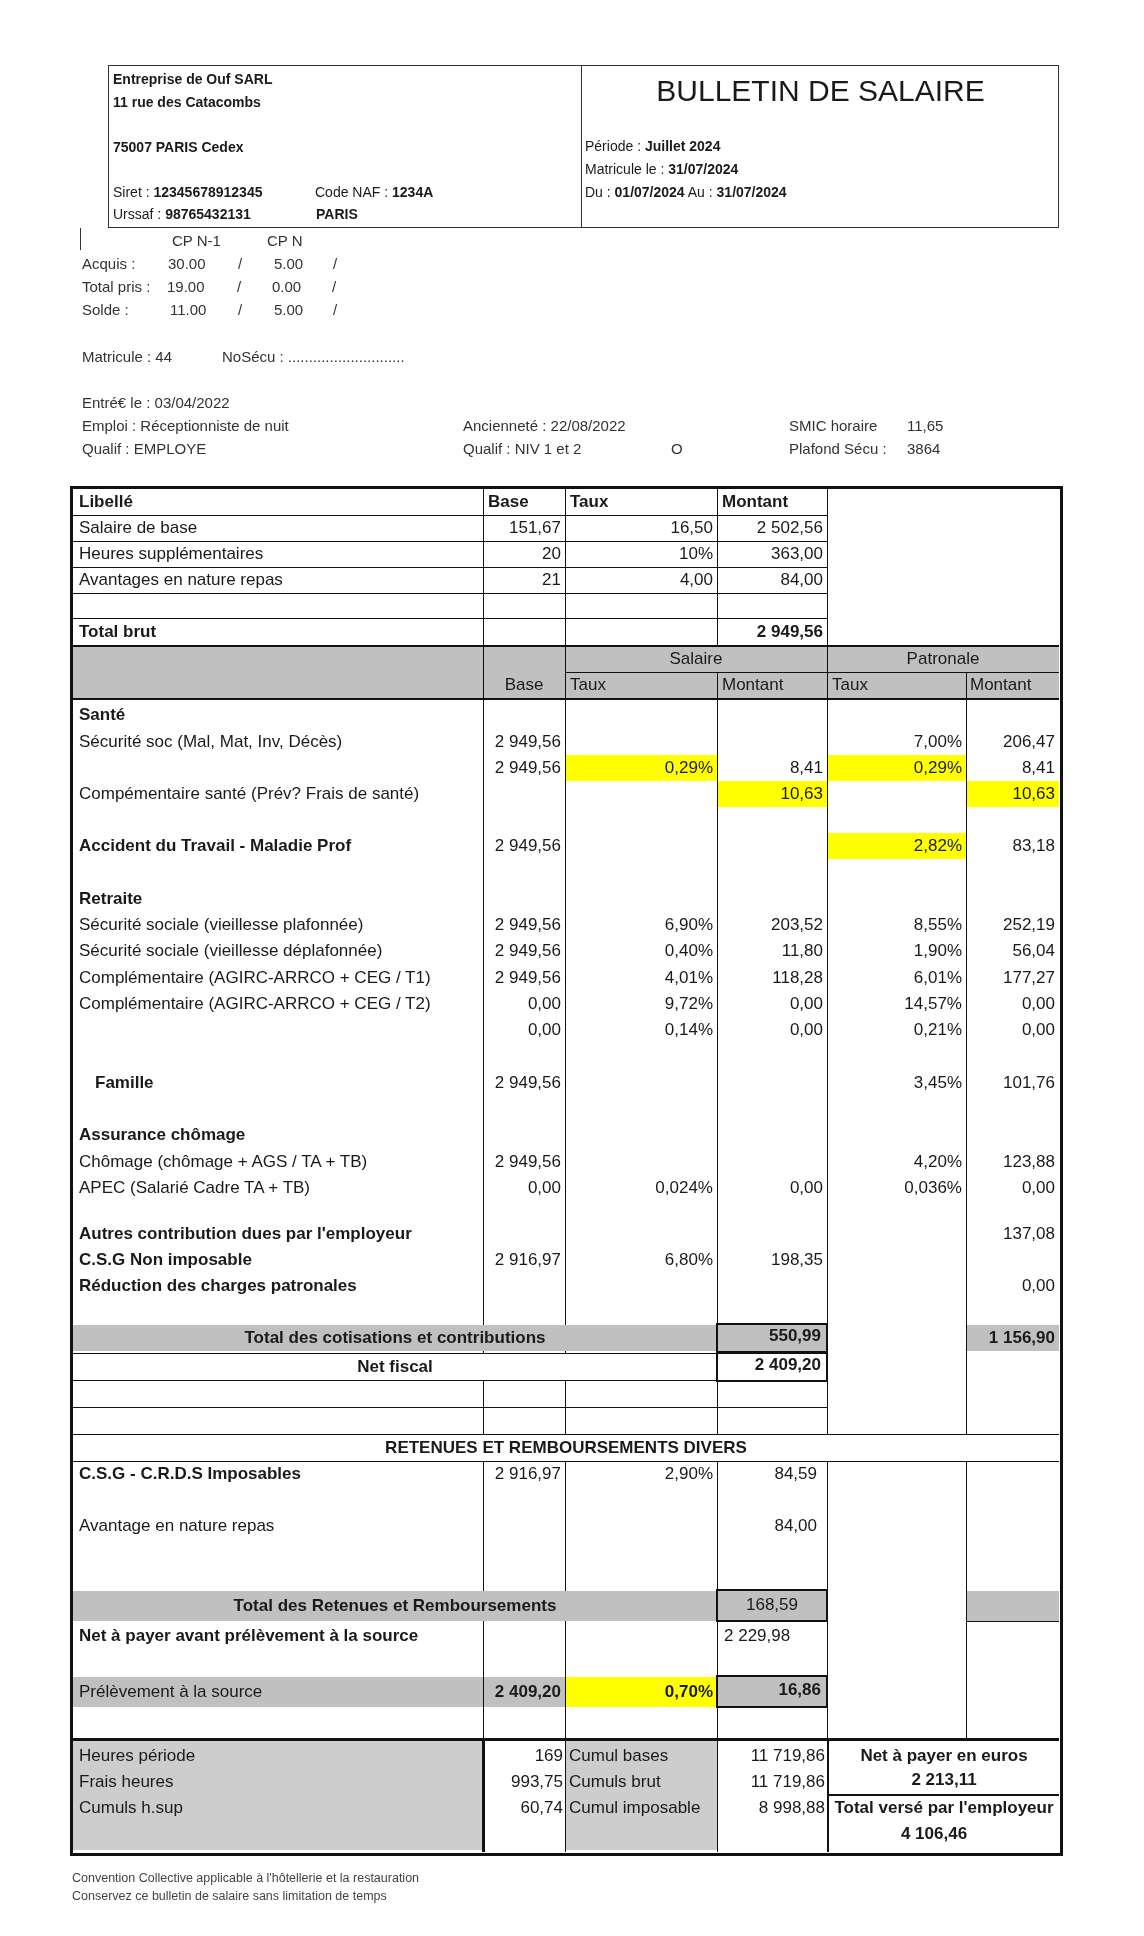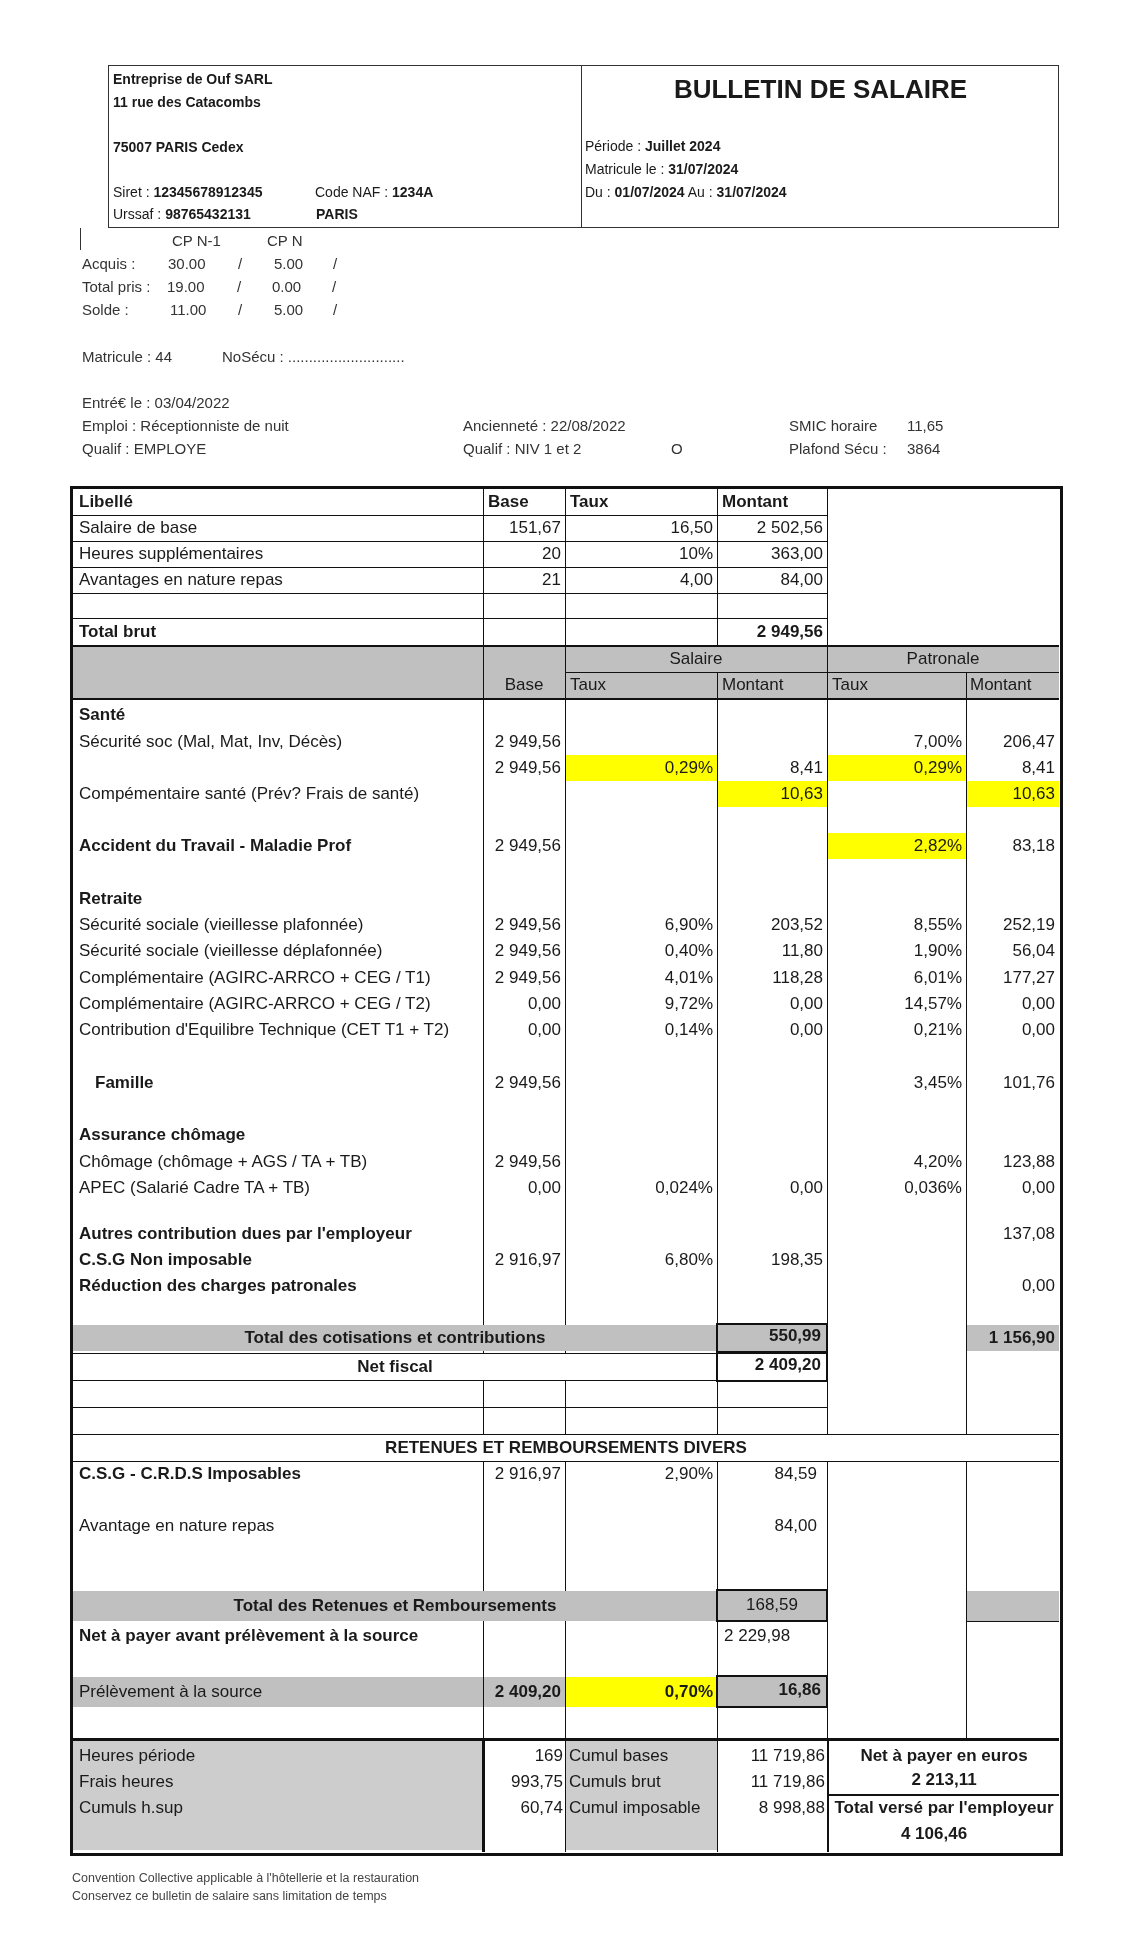--- a/index.html
+++ b/index.html
@@ -5,21 +5,21 @@
   * { box-sizing: border-box; margin: 0; padding: 0; }
   html, body { width: 1144px; height: 1936px; background: #ffffff; overflow: hidden; }
   body { position: relative; font-family: "Liberation Sans", "DejaVu Sans", sans-serif; color: #1a1a1a; }
   .abs { position: absolute; white-space: nowrap; }
   .b { font-weight: bold; }
 
   
   #hdr { position: absolute; left: 80px; top: 65px; width: 951px; height: 163px; border: 1.5px solid #333; margin-left: 28px; }
   #hdr .div { position: absolute; left: 472px; top: 0; bottom: 0; border-left: 1.5px solid #333; }
   .hs { font-size: 14px; }
-  .title { font-size: 26px; font-weight: bold; }
+  .title { font-size: 30px; font-weight: normal; }
 
   .info { font-size: 15px; color: #333; }
 
   
   #tbl { position: absolute; left: 70px; top: 486px; width: 993px; height: 1370px; border: 3.5px solid #111; }
   .cell { position: absolute; font-size: 17px; line-height: 26px; white-space: nowrap; }
   .r { text-align: right; }
   .c { text-align: center; }
   .vl { position: absolute; border-left: 1.5px solid #111; }
   .hl { position: absolute; border-top: 1.5px solid #111; }
@@ -240,21 +240,20 @@
   <div class="cell r" style="left:754px;width:135px;top:476px">6,01%</div>
   <div class="cell r" style="left:893px;width:89px;top:476px">177,27</div>
 
   <div class="cell" style="left:6px;top:502px">Complémentaire (AGIRC-ARRCO + CEG / T2)</div>
   <div class="cell r" style="left:410px;width:78px;top:502px">0,00</div>
   <div class="cell r" style="left:492px;width:148px;top:502px">9,72%</div>
   <div class="cell r" style="left:644px;width:106px;top:502px">0,00</div>
   <div class="cell r" style="left:754px;width:135px;top:502px">14,57%</div>
   <div class="cell r" style="left:893px;width:89px;top:502px">0,00</div>
 
-  <div class="cell" style="left:6px;top:528px">Contribution d'Equilibre Technique (CET T1 + T2)</div>
   <div class="cell r" style="left:410px;width:78px;top:528px">0,00</div>
   <div class="cell r" style="left:492px;width:148px;top:528px">0,14%</div>
   <div class="cell r" style="left:644px;width:106px;top:528px">0,00</div>
   <div class="cell r" style="left:754px;width:135px;top:528px">0,21%</div>
   <div class="cell r" style="left:893px;width:89px;top:528px">0,00</div>
 
   <div class="cell b" style="left:22px;top:581px">Famille</div>
   <div class="cell r" style="left:410px;width:78px;top:581px">2 949,56</div>
   <div class="cell r" style="left:754px;width:135px;top:581px">3,45%</div>
   <div class="cell r" style="left:893px;width:89px;top:581px">101,76</div>

